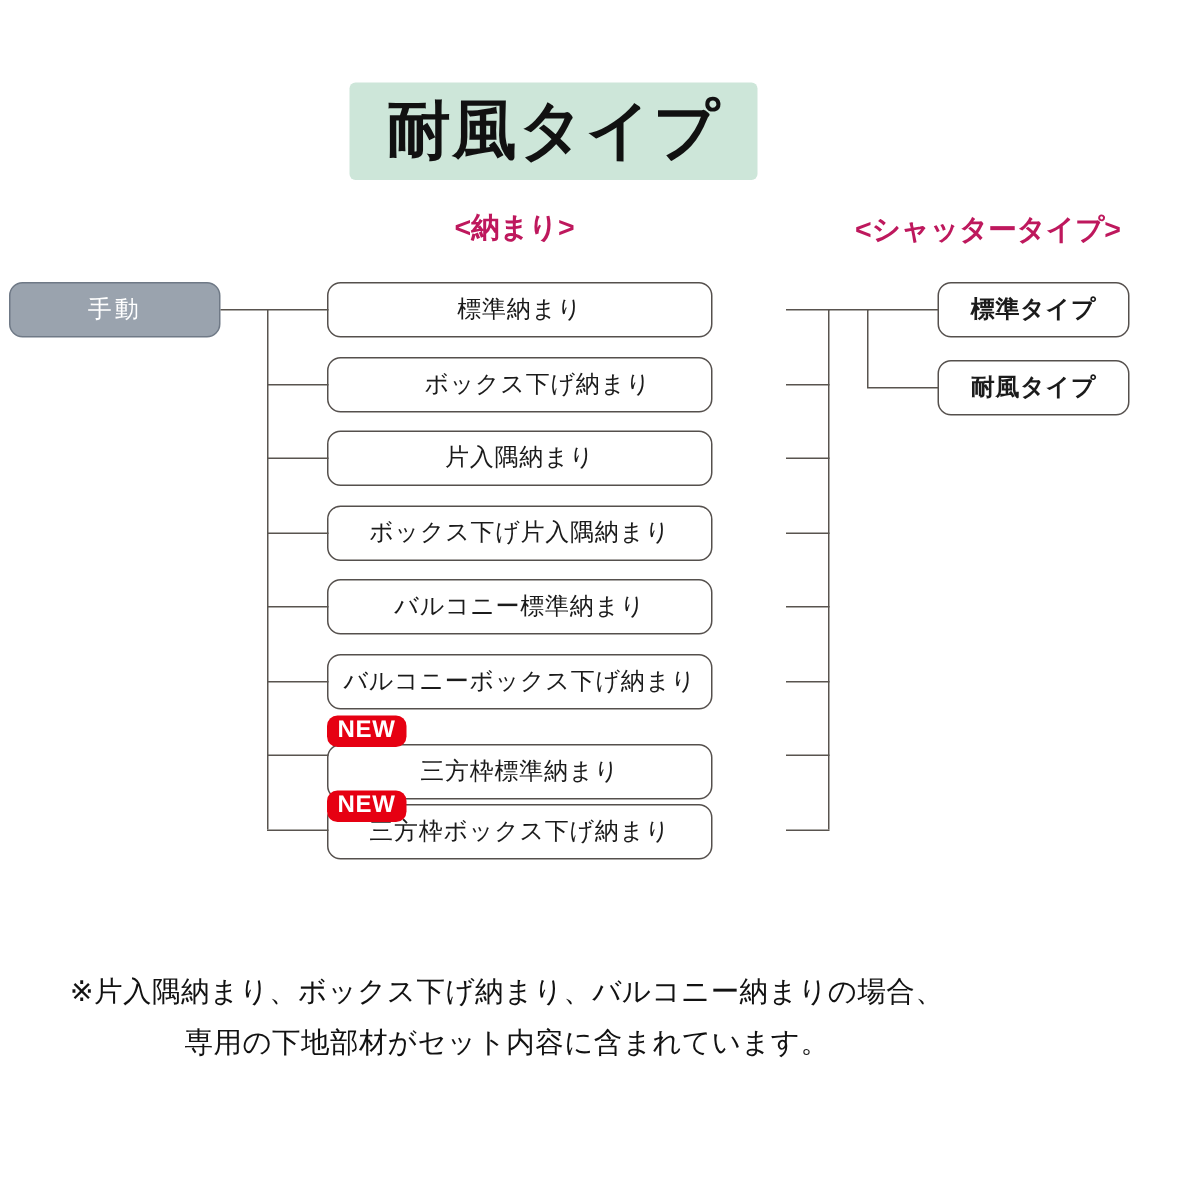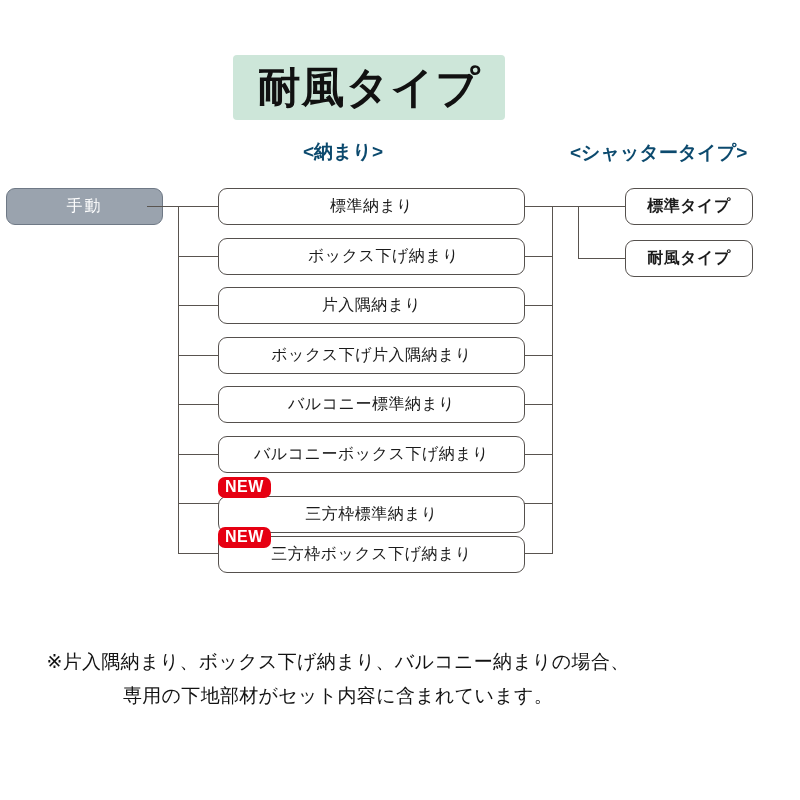--- a/index.html
+++ b/index.html
@@ -38,32 +38,32 @@
     letter-spacing: 1px;
     color: #111111;
     line-height: 1;
   }
 
   
   .col-header {
     position: absolute;
     font-size: 19px;
     font-weight: bold;
-    color: #0c4a6e;
+    color: #be185d;
     white-space: nowrap;
   }
   #hdr-osamari { left: 303px; top: 139px; }
   #hdr-shutter { left: 570px; top: 140px; }
 
   
   .root-node {
     position: absolute;
     left: 6px;
     top: 188px;
-    width: 157px;
+    width: 141px;
     height: 37px;
     background: #9aa3ae;
     border: 1px solid #6f7986;
     border-radius: 9px;
     display: flex;
     align-items: center;
     justify-content: center;
     box-sizing: border-box;
   }
   .root-node .root-label {
@@ -85,21 +85,21 @@
   }
   .node-box .node-label {
     font-size: 16px;
     color: #1b1b1b;
     white-space: nowrap;
     letter-spacing: 0.5px;
   }
 
   .osamari-box {
     left: 218px;
-    width: 307px;
+    width: 257px;
     height: 37px;
   }
   .shutter-box {
     left: 625px;
     width: 128px;
     height: 37px;
     font-weight: bold;
   }
 
   

